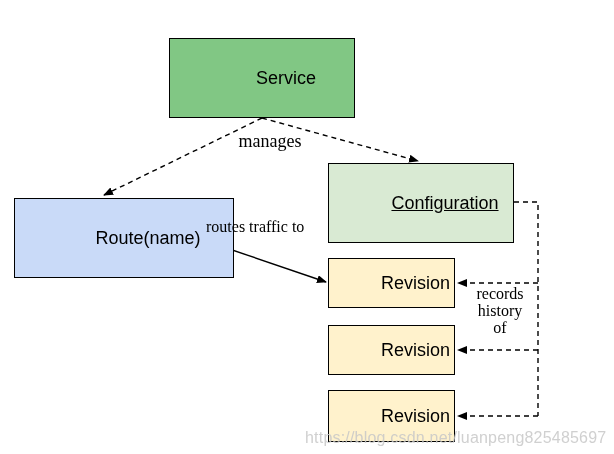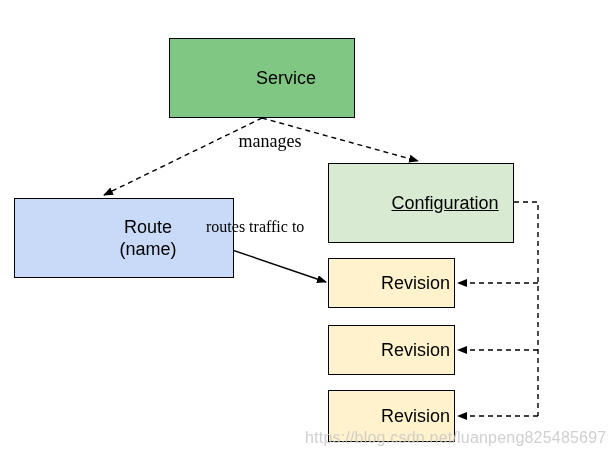--- a/index.html
+++ b/index.html
@@ -16,21 +16,21 @@
   .arrow-layer {
     position: absolute;
     left: 0; top: 0;
     width: 614px; height: 454px;
     pointer-events: none;
   }
   .node {
     position: absolute;
     border: 1.5px solid #000000;
     display: flex;
-    flex-direction: column;
+    flex-direction: row;
     align-items: center;
     justify-content: center;
     font-size: 18px;
     line-height: 22px;
     padding-left: 48px;
   }
   .node-service       { left: 169px; top:  38px; width: 186px; height: 80px; }
   .node-route         { left:  14px; top: 198px; width: 220px; height: 80px; }
   .node-configuration { left: 328px; top: 163px; width: 186px; height: 80px; text-decoration: underline; }
   .node-revision-1    { left: 328px; top: 258px; width: 127px; height: 50px; }
@@ -120,16 +120,19 @@
   </div>
 
   <div class="node node-revision-3" style="background-color: rgb(255, 242, 204);">
     <div>Revision</div>
   </div>
 
   <div class="edge-label label-manages">manages</div>
 
   <div class="edge-label label-routes-traffic">routes traffic to</div>
 
+  <div class="edge-label label-records-history">records
+history
+of</div>
 
   <div class="watermark">https://blog.csdn.net/luanpeng825485697</div>
 
 </div>
 
 </body></html>

